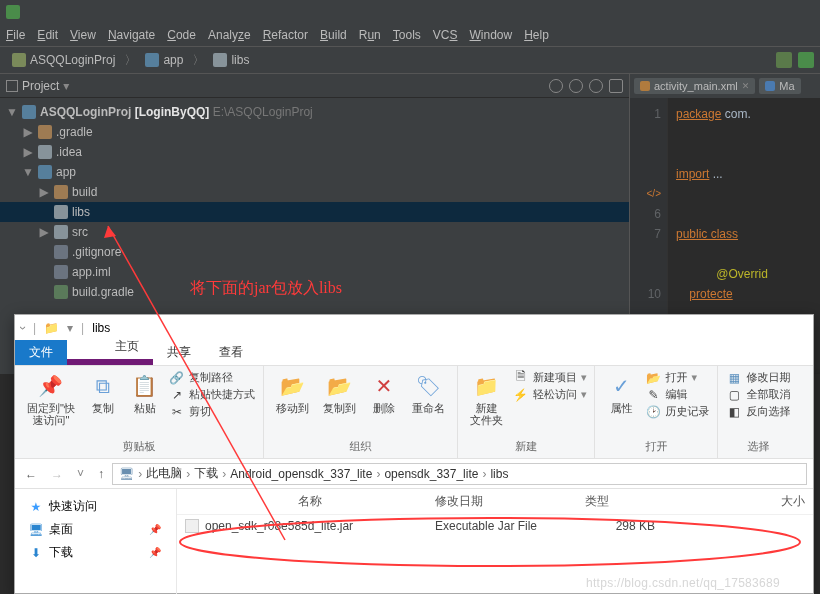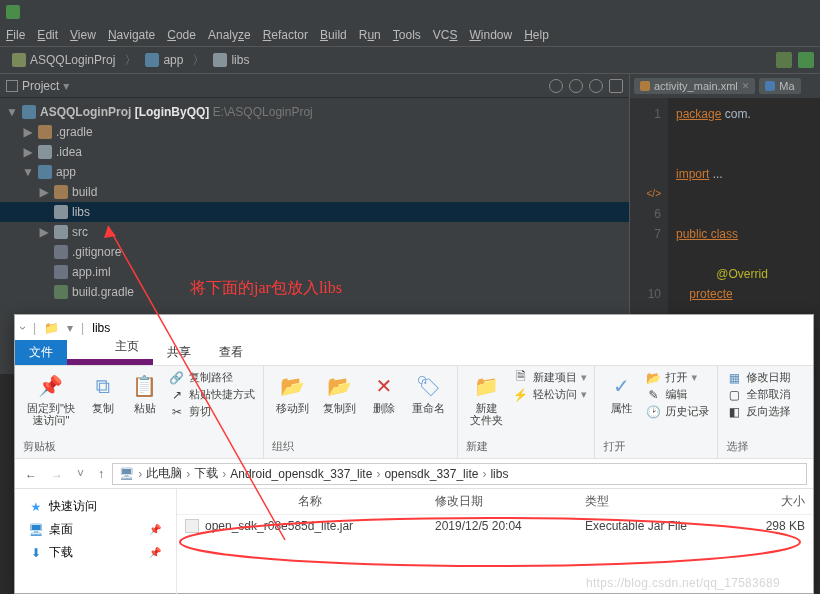--- a/index.html
+++ b/index.html
@@ -84,21 +84,21 @@
     .ex-rt.active { border-bottom: 6px solid #701a75; padding-left: 48px; }
     
     .ex-ribbon { height: 94px; background: #f5f6f7; border-top: 1px solid #e1e1e1; border-bottom: 1px solid #e1e1e1; display: flex; font-size: 11px; color: #444; }
     .rib-group { border-right: 1px solid #e1e1e1; padding: 4px 8px; display: flex; flex-direction: column; justify-content: space-between; }
     .rib-top { display: flex; gap: 6px; align-items: flex-start; }
     .rib-btn { display: flex; flex-direction: column; align-items: center; gap: 2px; padding: 2px 4px; text-align: center; line-height: 1.1; }
     .rib-ico { width: 28px; height: 28px; display: flex; align-items: center; justify-content: center; font-size: 20px; }
     .rib-ico-sm { width: 16px; height: 14px; font-size: 12px; display: inline-flex; align-items: center; justify-content: center; }
     .rib-small-list { display: flex; flex-direction: column; gap: 2px; font-size: 11px; }
     .rib-small-item { display: flex; align-items: center; gap: 4px; white-space: nowrap; }
-    .rib-label { text-align: left; color: #666; font-size: 11px; padding-top: 2px; }
+    .rib-label { text-align: center; color: #666; font-size: 11px; padding-top: 2px; }
     
     .ex-path { height: 30px; display: flex; align-items: center; padding: 0 6px; gap: 4px; font-size: 12px; border-bottom: 1px solid #e1e1e1; }
     .ex-path .arrows { display: flex; gap: 6px; color: #555; }
     .ex-path .arrows span { padding: 2px 4px; }
     .ex-path .pbar { flex: 1; border: 1px solid #ccc; height: 22px; display: flex; align-items: center; padding: 0 6px; gap: 4px; }
     .ex-path .pbar .pc { color: #333; }
     .ex-path .pbar .ps { color: #888; }
     
     .ex-body { display: flex; height: 106px; }
     .ex-side { width: 170px; border-right: 1px solid #e8e8e8; padding: 6px 4px; font-size: 12px; }
@@ -459,21 +459,20 @@
         <span class="col-name">名称</span>
         <span class="col-date">修改日期</span>
         <span class="col-type">类型</span>
         <span class="col-size">大小</span>
       </div>
       <div class="ex-row">
         <span class="col-name" style="display:flex;align-items:center">
             <span class="fi"></span>
             <span>open_sdk_r08e585d_lite.jar</span>
           </span>
-        <span class="col-date">2019/12/5 20:04</span>
         <span class="col-type">Executable Jar File</span>
         <span class="col-size">298 KB</span>
       </div>
     </div>
   </div>
 </div>
 
 <div class="watermark">https://blog.csdn.net/qq_17583689</div>
 
 </body></html>

